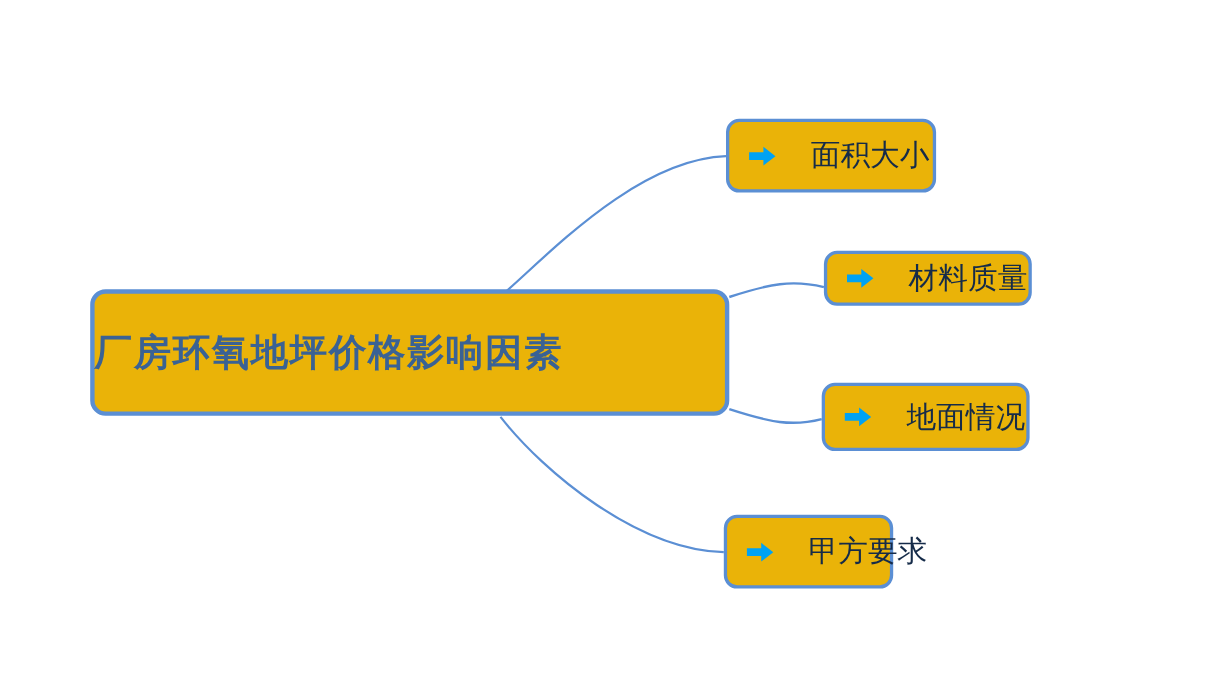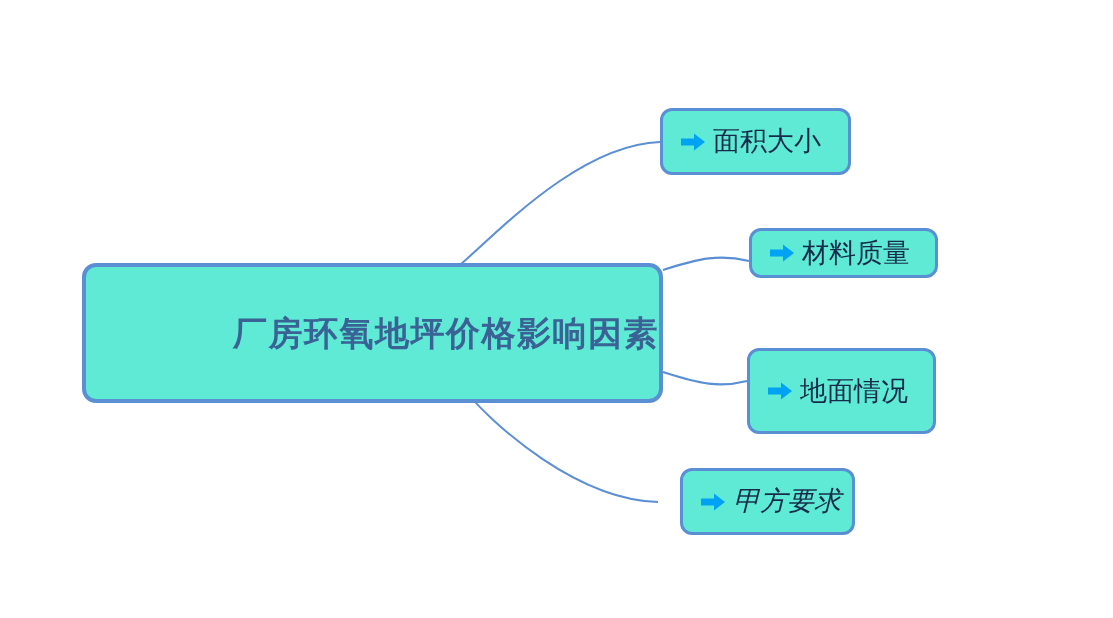--- a/index.html
+++ b/index.html
@@ -24,33 +24,34 @@
     top: 0;
     width: 1113px;
     height: 618px;
     pointer-events: none;
   }
   .node {
     position: absolute;
     box-sizing: border-box;
     display: flex;
     align-items: center;
-    background: #5eead4;
+    background: #eab308;
     border-style: solid;
     border-color: #5b8fd4;
     z-index: 2;
+    gap: 24px;
   }
   .node-root {
     left: 82px;
     top: 263px;
     width: 581px;
-    height: 140px;
+    height: 115px;
     border-width: 4px;
     border-radius: 14px;
-    justify-content: flex-end;
+    justify-content: flex-start;
   }
   .root-title {
     font-size: 34px;
     font-weight: bold;
     color: #3a6294;
     letter-spacing: 1.5px;
     white-space: nowrap;
     line-height: 1;
   }
   .node-child {
@@ -67,22 +68,22 @@
     display: block;
   }
   .child-label {
     font-size: 27px;
     color: #152b49;
     white-space: nowrap;
     line-height: 1;
   }
   .n1 { left: 660px; top: 108px; width: 191px; height: 67px; }
   .n2 { left: 749px; top: 228px; width: 189px; height: 50px; }
-  .n3 { left: 747px; top: 348px; width: 189px; height: 86px; }
-  .n4 { left: 680px; top: 468px; width: 175px; height: 67px; font-style: italic; }
+  .n3 { left: 747px; top: 348px; width: 189px; height: 62px; }
+  .n4 { left: 658px; top: 468px; width: 154px; height: 67px; }
 </style>
 </head>
 <body>
 
 <div id="canvas">
 
   <svg id="connectors" viewBox="0 0 1113 618" xmlns="http://www.w3.org/2000/svg">
     <path d="M 460 265 C 500 230 580 145 660 142" fill="none" stroke="#5b8fd4" stroke-width="2"></path>
     <path d="M 663 270 C 700 258 720 254 749 261" fill="none" stroke="#5b8fd4" stroke-width="2.2"></path>
     <path d="M 663 372 C 700 384 720 388 747 381" fill="none" stroke="#5b8fd4" stroke-width="2.2"></path>

